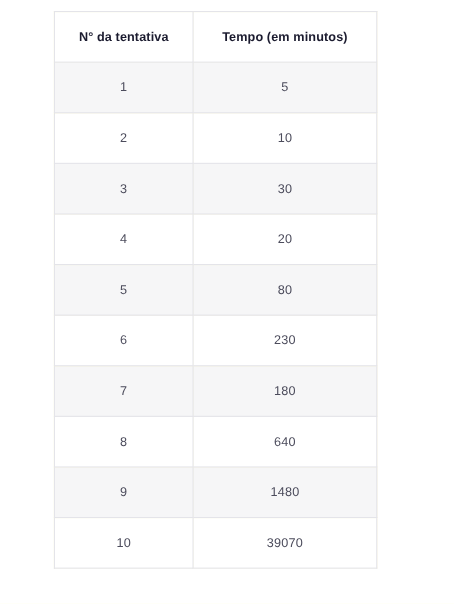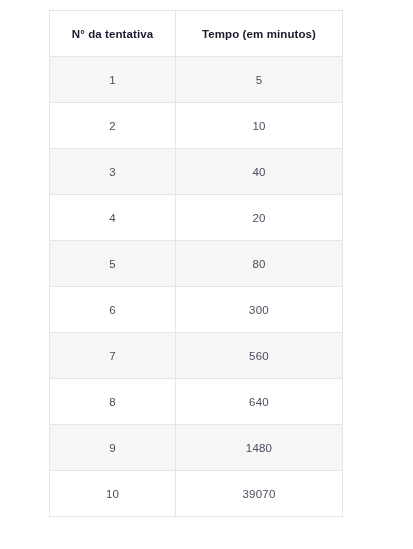--- a/index.html
+++ b/index.html
@@ -83,37 +83,37 @@
         <tr class="row-odd">
           <td>1</td>
           <td>5</td>
         </tr>
         <tr class="row-even">
           <td>2</td>
           <td>10</td>
         </tr>
         <tr class="row-odd">
           <td>3</td>
-          <td>40</td>
+          <td>30</td>
         </tr>
         <tr class="row-even">
           <td>4</td>
           <td>20</td>
         </tr>
         <tr class="row-odd">
           <td>5</td>
           <td>80</td>
         </tr>
         <tr class="row-even">
           <td>6</td>
-          <td>300</td>
+          <td>230</td>
         </tr>
         <tr class="row-odd">
           <td>7</td>
-          <td>560</td>
+          <td>180</td>
         </tr>
         <tr class="row-even">
           <td>8</td>
           <td>640</td>
         </tr>
         <tr class="row-odd">
           <td>9</td>
           <td>1480</td>
         </tr>
         <tr class="row-even">

